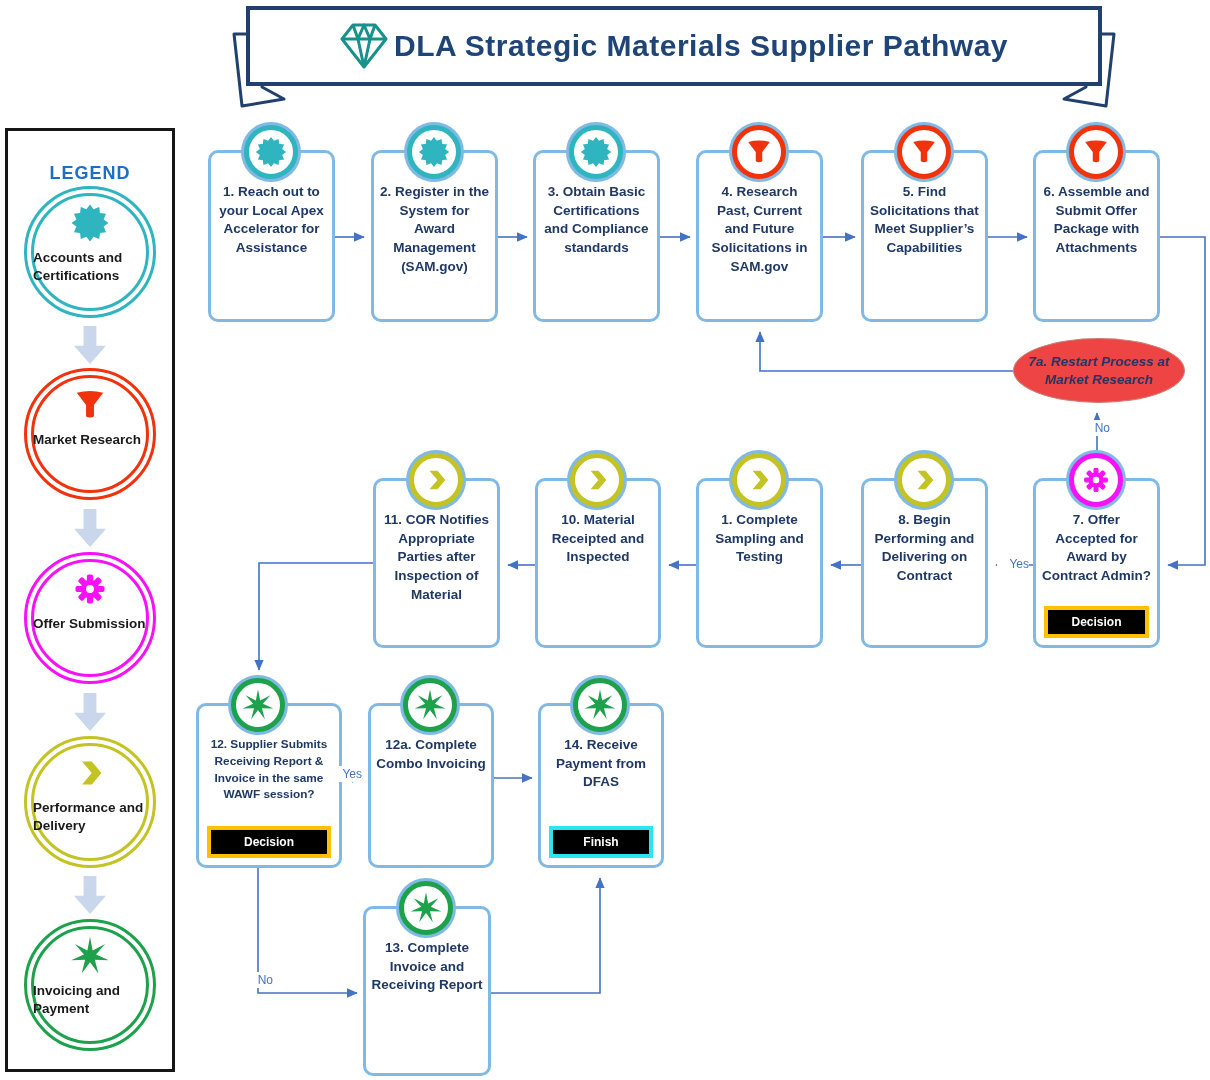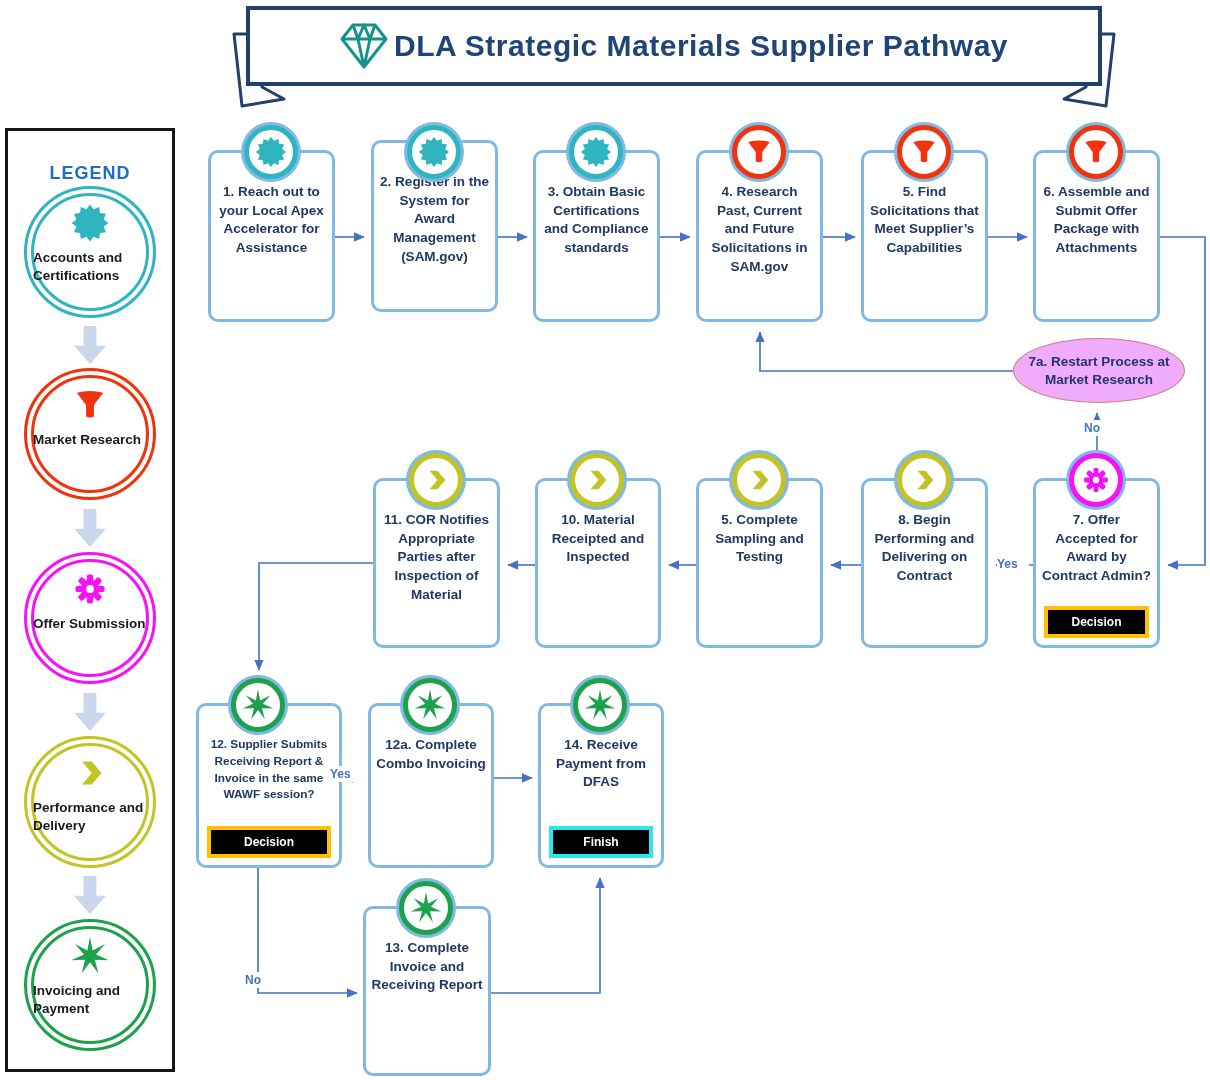--- a/index.html
+++ b/index.html
@@ -38,26 +38,26 @@
   .flow-icon{position:absolute;width:44px;height:44px;background:#fff;border-radius:50%;
     border:5px solid var(--pc);box-shadow:0 0 0 3px var(--boxBorder);z-index:3;
     display:flex;align-items:center;justify-content:center;}
   .flow-icon .glyph{width:36px;height:36px;color:var(--pc);}
   .badge{position:absolute;left:8px;right:8px;bottom:7px;height:24px;background:#000;
     border:4px solid var(--gold);color:#fff;font-weight:bold;font-size:12px;
     display:flex;align-items:center;justify-content:center;z-index:3;}
   .badge.finish{border-color:var(--cyan);}
   
   #restart-ellipse{position:absolute;left:1013px;top:338px;width:172px;height:65px;
-    border-radius:50%;border:1.5px solid var(--ellipseBorder);background:#f0abfc;z-index:2;
-    display:flex;align-items:center;justify-content:center;box-sizing:border-box;}
+    border-radius:50%;border:1.5px solid var(--ellipseBorder);background:#ef4444;z-index:2;
+    display:flex;align-items:center;justify-content:center;box-sizing:border-box;font-style:italic;}
   #restart-ellipse span{font-size:13.5px;font-weight:bold;color:var(--navy);
     text-align:center;line-height:1.3;padding:0 10px;}
   .edge-label{position:absolute;z-index:4;background:#fff;color:var(--connector);
-    font-size:12px;font-weight:bold;text-align:left;line-height:16px;}
+    font-size:12px;font-weight:normal;text-align:right;line-height:16px;}
   
   .phase-accounts{--pc:var(--teal);}
   .phase-market{--pc:var(--red);}
   .phase-offer{--pc:var(--magenta);}
   .phase-performance{--pc:var(--yellow);}
   .phase-invoicing{--pc:var(--green);}
 </style>
 </head>
 <body>
 
@@ -185,21 +185,21 @@
 
   <div class="fbox phase-accounts" style="left:208px;top:150px;width:127px;height:172px;">
     <div class="blabel">1. Reach out to your Local Apex Accelerator for Assistance</div>
   </div>
   <div class="flow-icon phase-accounts" style="left:244px;top:125px;">
       <svg class="glyph">
         <use href="#sym-starburst"></use>
       </svg>
     </div>
 
-  <div class="fbox phase-accounts" style="left:371px;top:140px;width:127px;height:172px;">
+  <div class="fbox phase-accounts" style="left:371px;top:150px;width:127px;height:172px;">
     <div class="blabel">2. Register in the System for Award Management (SAM.gov)</div>
   </div>
   <div class="flow-icon phase-accounts" style="left:407px;top:125px;">
       <svg class="glyph">
         <use href="#sym-starburst"></use>
       </svg>
     </div>
 
   <div class="fbox phase-accounts" style="left:533px;top:150px;width:127px;height:172px;">
     <div class="blabel">3. Obtain Basic Certifications and Compliance standards</div>
@@ -254,21 +254,21 @@
   <div class="fbox phase-performance" style="left:861px;top:478px;width:127px;height:170px;">
     <div class="blabel">8. Begin Performing and Delivering on Contract</div>
   </div>
   <div class="flow-icon phase-performance" style="left:897px;top:453px;">
       <svg class="glyph">
         <use href="#sym-chevron"></use>
       </svg>
     </div>
 
   <div class="fbox phase-performance" style="left:696px;top:478px;width:127px;height:170px;">
-    <div class="blabel">5. Complete Sampling and Testing</div>
+    <div class="blabel">1. Complete Sampling and Testing</div>
   </div>
   <div class="flow-icon phase-performance" style="left:732px;top:453px;">
       <svg class="glyph">
         <use href="#sym-chevron"></use>
       </svg>
     </div>
 
   <div class="fbox phase-performance" style="left:535px;top:478px;width:126px;height:170px;">
     <div class="blabel">10. Material Receipted and Inspected</div>
   </div>

